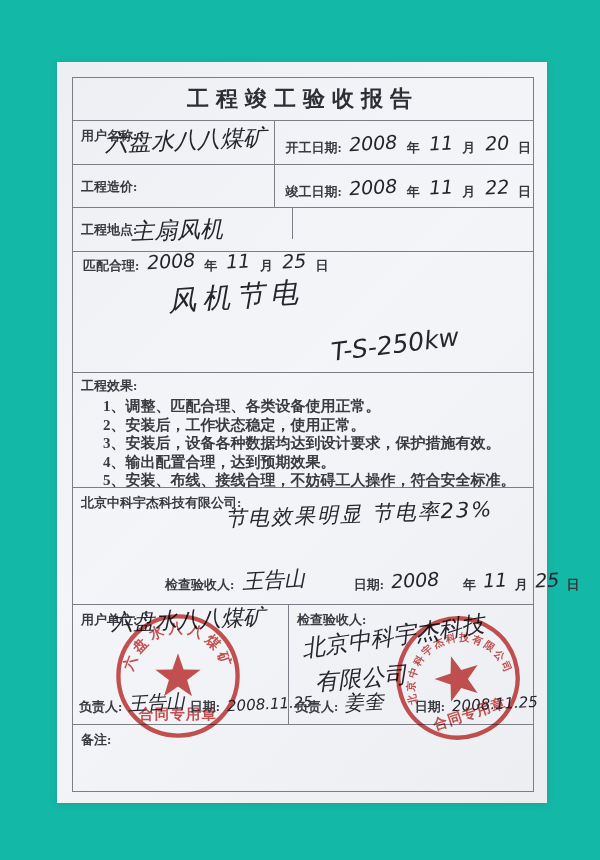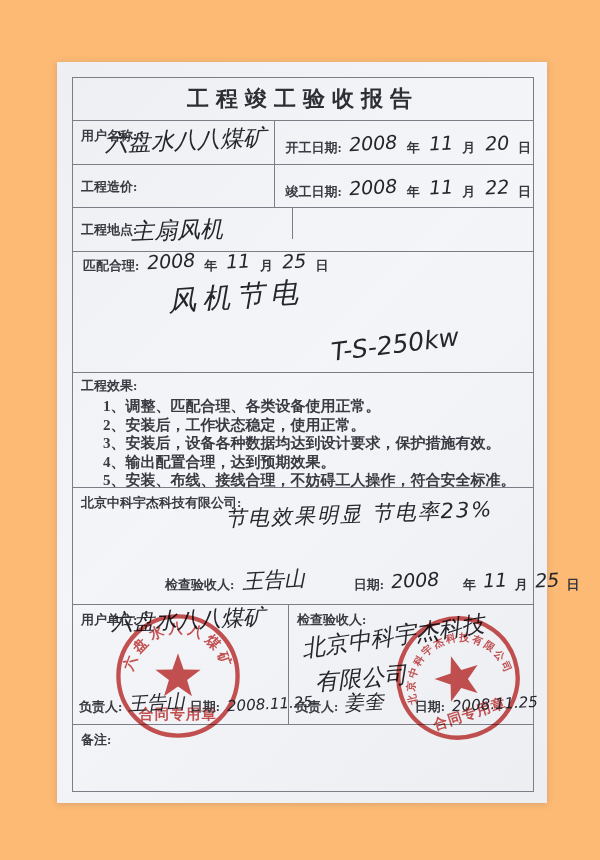--- a/index.html
+++ b/index.html
@@ -1,16 +1,16 @@
 <!DOCTYPE html>
 <html><head>
 <meta charset="utf-8">
 <style>
   html,body{margin:0;padding:0;background:#ffffff;}
-  .page{position:relative;width:600px;height:860px;background:#fdba74;overflow:hidden;
+  .page{position:relative;width:600px;height:860px;background:#14b8a6;overflow:hidden;
         font-family:"Liberation Serif",serif;color:#35353c;}
   .paper{position:absolute;left:57px;top:62px;width:490px;height:741px;
          background:linear-gradient(135deg,#edeff3 0%,#f4f5f8 45%,#eceef2 100%);
          box-shadow:0 1px 7px rgba(60,60,90,.20);}
   .rtable{position:absolute;left:72px;top:77px;width:462px;height:715px;
           border:1px solid #7d7d87;box-sizing:border-box;}
   .row{position:relative;border-bottom:1px solid #7d7d87;box-sizing:border-box;}
   .row.last{border-bottom:none;}
   .cols{display:flex;}
   .cell{position:relative;box-sizing:border-box;}

